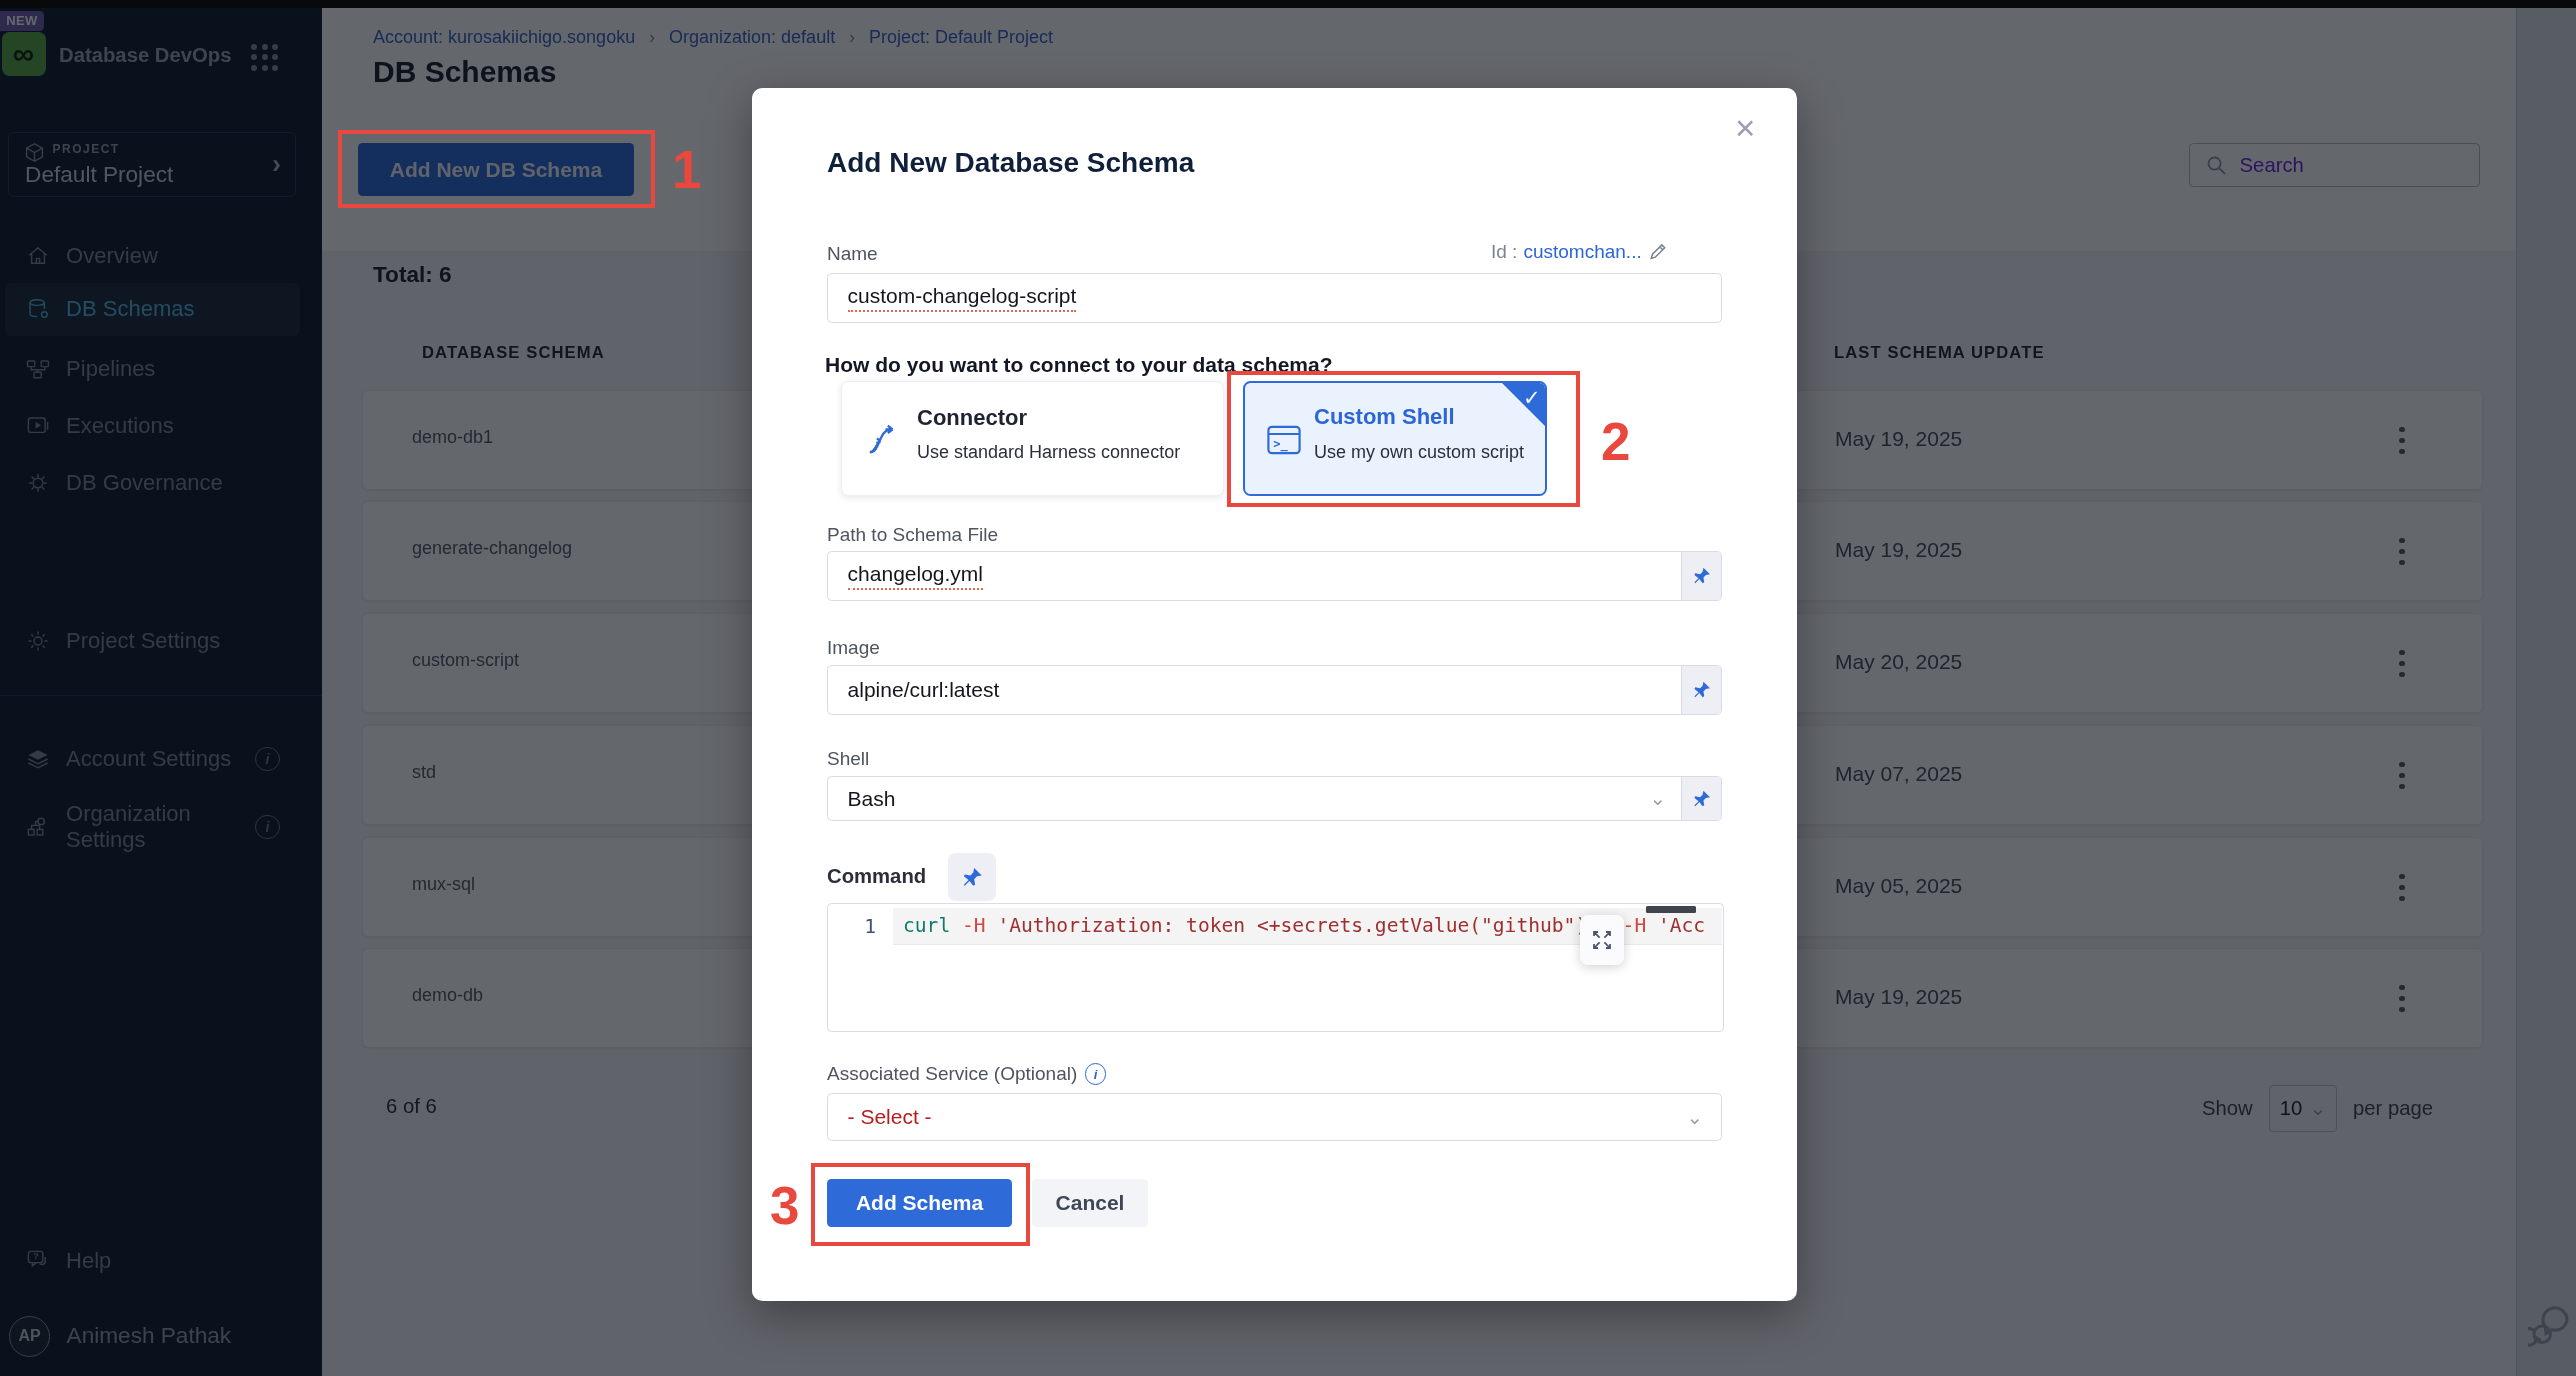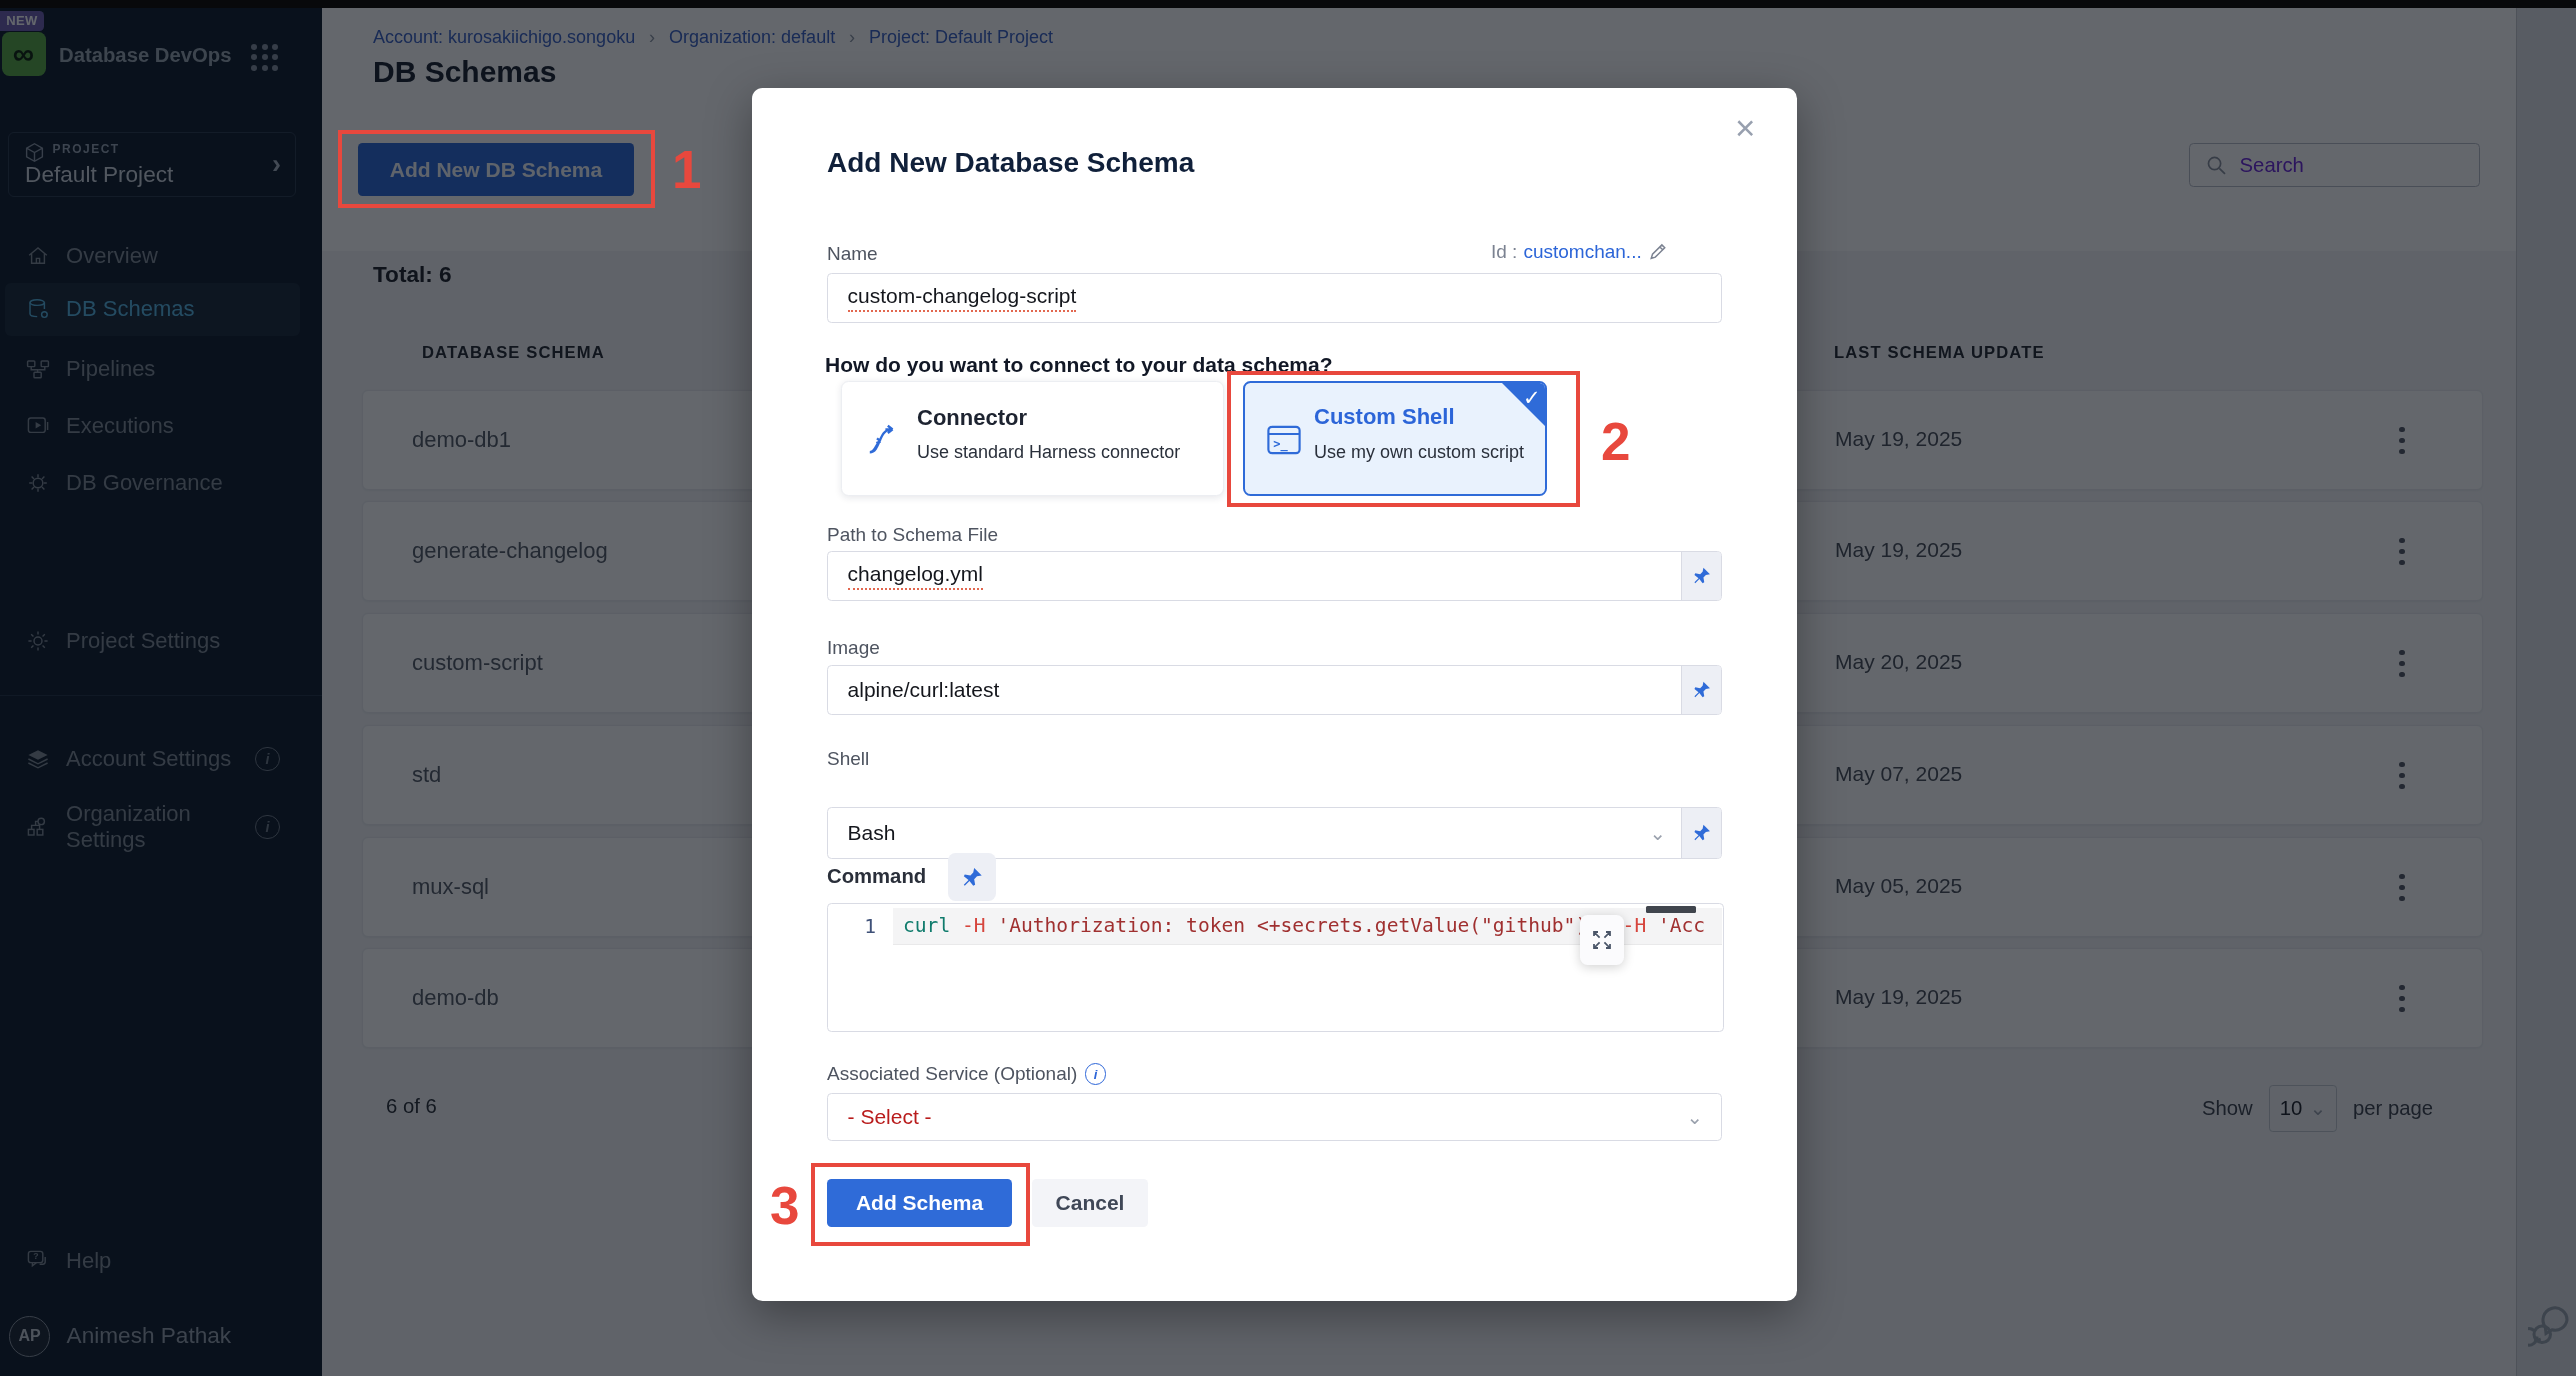--- a/index.html
+++ b/index.html
@@ -46,21 +46,21 @@
   .addbtn{left:36px;top:33px;width:276px;height:53px;background:#2f6bd8;border-radius:4.5px;
     color:#f2f6fd;font-size:21px;font-weight:600;display:flex;align-items:center;justify-content:center;border:none;}
   .searchbox{left:1867px;top:33px;width:291px;height:44px;border:1.5px solid #b9bec9;border-radius:4.5px;
     display:flex;align-items:center;gap:12px;padding-left:15px;box-sizing:border-box;background:#fff;}
   .searchbox span{color:#6d28d9;font-size:20.3px;}
   .tablearea{left:322px;top:251px;width:2194px;height:1125px;background:#f4f5f7;}
   .totaltxt{left:51px;top:10.6px;font-size:22.6px;font-weight:bold;color:#20242c;}
   .colhdr{font-size:16.6px;font-weight:bold;letter-spacing:1.1px;color:#262b33;}
   .rowcard{left:40px;width:2119px;height:98px;background:#fff;border:0.8px solid #e9ebef;border-radius:6px;
     box-shadow:0 0.8px 2.3px rgba(20,30,50,.05);}
-  .rowname{left:49px;top:36px;font-size:22px;color:#565d68;}
+  .rowname{left:49px;top:36px;font-size:18px;color:#565d68;}
   .rowdate{left:1472px;top:36px;font-size:21px;color:#4a505a;}
   .kebab{left:2020px;top:29px;width:38px;height:41px;display:flex;flex-direction:column;
     align-items:center;justify-content:center;gap:6px;background:none;border:none;}
   .kebab i{width:5.3px;height:5.3px;border-radius:50%;background:#555b66;}
   .footcount{left:64px;top:844px;font-size:20.3px;color:#2c3139;}
   .showlbl{left:1880px;top:846px;font-size:20.3px;color:#3f4550;}
   .pagesize{left:1947px;top:834px;width:66px;height:45px;border:1.5px solid #c2c7d0;border-radius:3.8px;
     display:flex;align-items:center;justify-content:center;gap:7.5px;font-size:20.3px;color:#20242c;background:#f4f5f7;}
   .perpage{left:2031px;top:846px;font-size:20.3px;color:#3f4550;}
   .rightstrip{left:2516px;top:7.5px;width:60px;height:1369px;background:#dfe2e6;border-left:0.8px solid #c4c8ce;}
@@ -385,21 +385,21 @@
     <div class="abs finput" style="left:75px;top:577px;width:895px;height:50px;">
       <span class="val">alpine/curl:latest</span>
       <span class="pinseg">
         <svg width="19.6" height="19.6" viewBox="0 0 24 24">
             <path fill="#2f6bd8" d="M14 2l8 8-5 1-3 3 1 6-2 1-4-5-5 5-1-1 5-5-5-4 1-2 6 1 3-3z"></path>
           </svg>
       </span>
     </div>
 
     <div class="abs flabel" style="left:75px;top:660px;">Shell</div>
-    <div class="abs finput" style="left:75px;top:719px;width:895px;height:52px;">
+    <div class="abs finput" style="left:75px;top:688px;width:895px;height:45px;">
       <span class="val">Bash</span>
       <span class="chev" style="margin-left:auto;margin-right:15px;">⌄</span>
       <span class="pinseg" style="margin-left:0;">
         <svg width="19.6" height="19.6" viewBox="0 0 24 24">
             <path fill="#2f6bd8" d="M14 2l8 8-5 1-3 3 1 6-2 1-4-5-5 5-1-1 5-5-5-4 1-2 6 1 3-3z"></path>
           </svg>
       </span>
     </div>
 
     <div class="abs flabel" style="left:75px;top:777px;font-weight:bold;color:#2a2f3a;font-size:20.3px;">Command</div>

